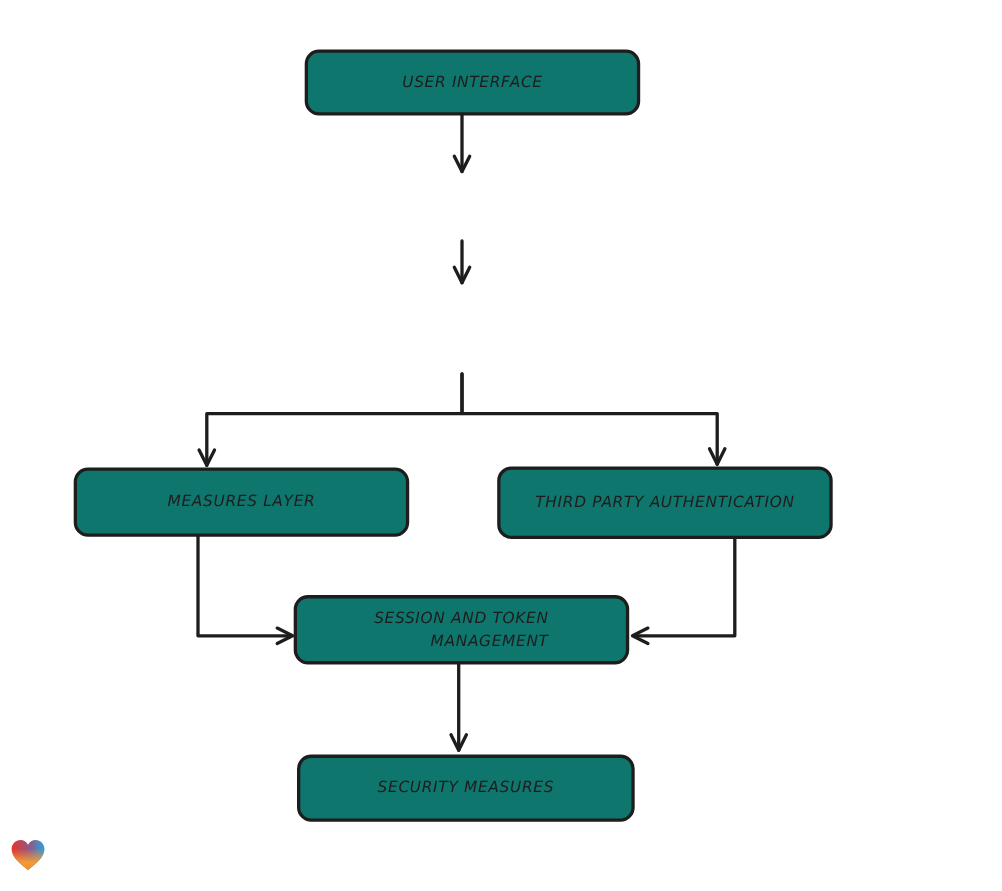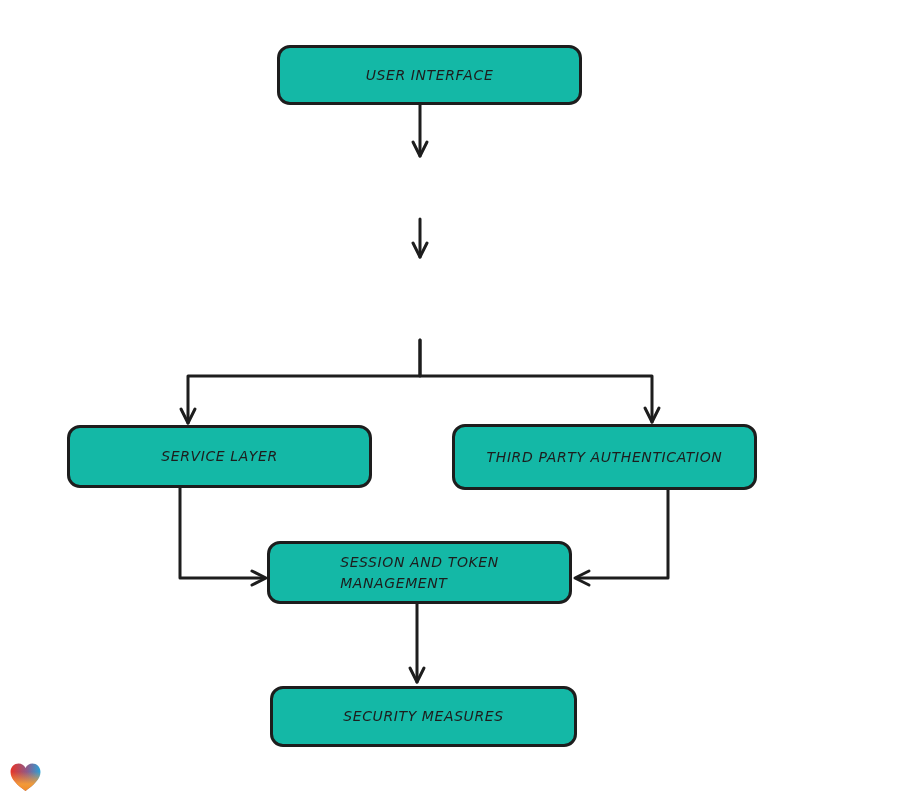--- a/index.html
+++ b/index.html
@@ -26,27 +26,27 @@
   .edges path, .edges polyline {
     fill: none;
     stroke: #1d1d1d;
     stroke-width: 3;
     stroke-linecap: round;
     stroke-linejoin: round;
   }
   .node {
     position: absolute;
     box-sizing: border-box;
-    background: #14b8a6;
+    background: #0f766e;
     border: 3.5px solid #1d1d1d;
     border-radius: 13px;
     display: flex;
     align-items: center;
     justify-content: center;
-    text-align: left;
+    text-align: right;
   }
   .node .label {
     display: block;
     white-space: pre-line;
     font-size: 14px;
     line-height: 21px;
     letter-spacing: 0.6px;
     font-style: italic;
     color: #1d1d1d;
     padding: 0 10px;
@@ -95,21 +95,21 @@
     </g>
   </svg>
 
   <div class="node" style="left:277px; top:45px; width:305px; height:60px">
     <span class="label">USER INTERFACE</span>
   </div>
 
 
 
   <div class="node" style="left:67px; top:425px; width:305px; height:63px">
-    <span class="label">SERVICE LAYER</span>
+    <span class="label">MEASURES LAYER</span>
   </div>
 
   <div class="node" style="left:452px; top:424px; width:305px; height:66px">
     <span class="label">THIRD PARTY AUTHENTICATION</span>
   </div>
 
   <div class="node" style="left:267px; top:541px; width:305px; height:63px">
     <span class="label">SESSION AND TOKEN
 MANAGEMENT</span>
   </div>

